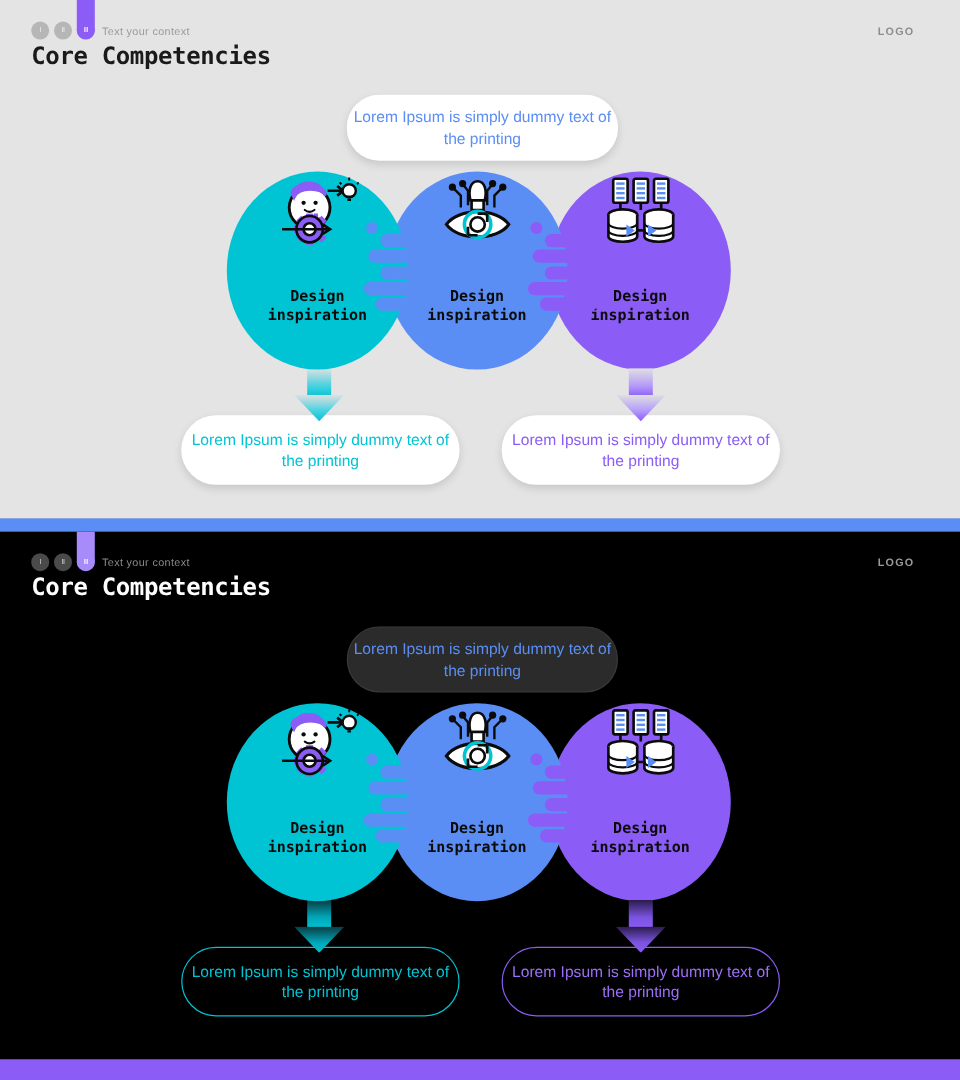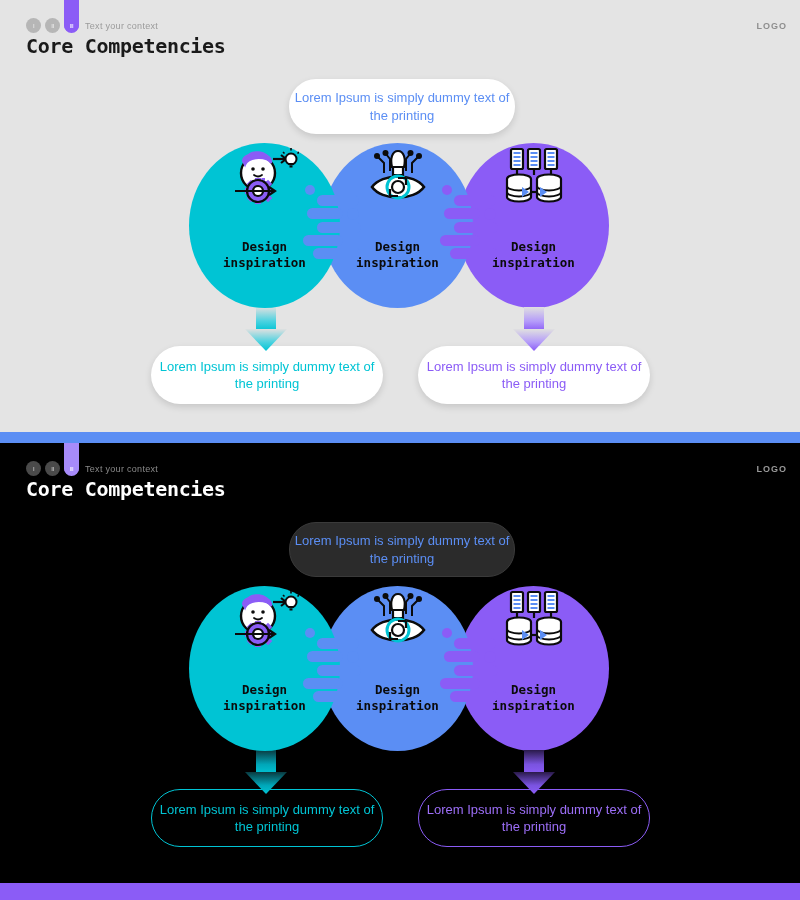--- a/index.html
+++ b/index.html
@@ -46,21 +46,21 @@
 
   .page-title {
     position:absolute; left:26px; top:34px;
     font-size:20px; font-weight:700; letter-spacing:-0.3px;
     font-family:"DejaVu Sans Mono","Liberation Mono",monospace;
   }
   .sec-light .page-title { color:#1a1a1a; }
   .sec-dark  .page-title { color:#ffffff; }
 
   .logo-mark {
-    position:absolute; right:13px; top:21px;
+    position:absolute; right:38px; top:21px;
     font-size:9px; font-weight:700; letter-spacing:1px;padding-left:32px;
   }
   .sec-light .logo-mark { color:#8e8e8e; }
   .sec-dark  .logo-mark { color:#9a9a9a; }
 
   
   .top-callout {
     position:absolute; left:289px; top:79px; width:226px; height:55px;
     border-radius:27px;
     display:flex; align-items:center; justify-content:center;

